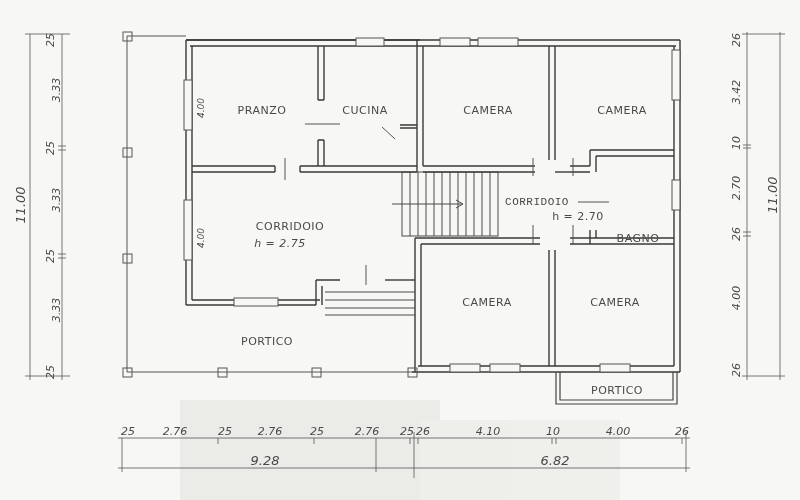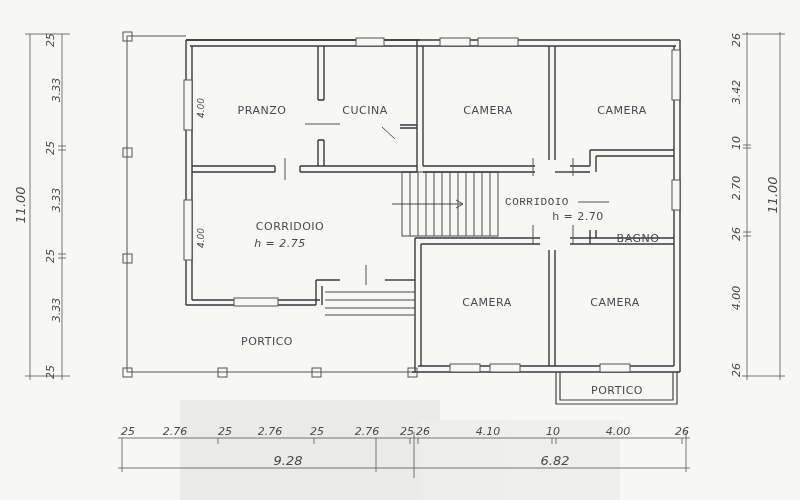--- a/index.html
+++ b/index.html
@@ -207,14 +207,14 @@
 <div class="dim" style="left:225px;top:431px;">25</div>
 <div class="dim" style="left:270px;top:431px;">2.76</div>
 <div class="dim" style="left:317px;top:431px;">25</div>
 <div class="dim" style="left:367px;top:431px;">2.76</div>
 <div class="dim" style="left:407px;top:431px;">25</div>
 <div class="dim" style="left:423px;top:431px;">26</div>
 <div class="dim" style="left:488px;top:431px;text-align:center;">4.10</div>
 <div class="dim" style="left:553px;top:431px;">10</div>
 <div class="dim" style="left:618px;top:431px;">4.00</div>
 <div class="dim" style="left:682px;top:431px;">26</div>
-<div class="dim big" style="left:265px;top:460px;margin-left:23px;">9.28</div>
+<div class="dim big" style="left:265px;top:460px;">9.28</div>
 <div class="dim big" style="left:555px;top:460px;">6.82</div>
 
 </body></html>

